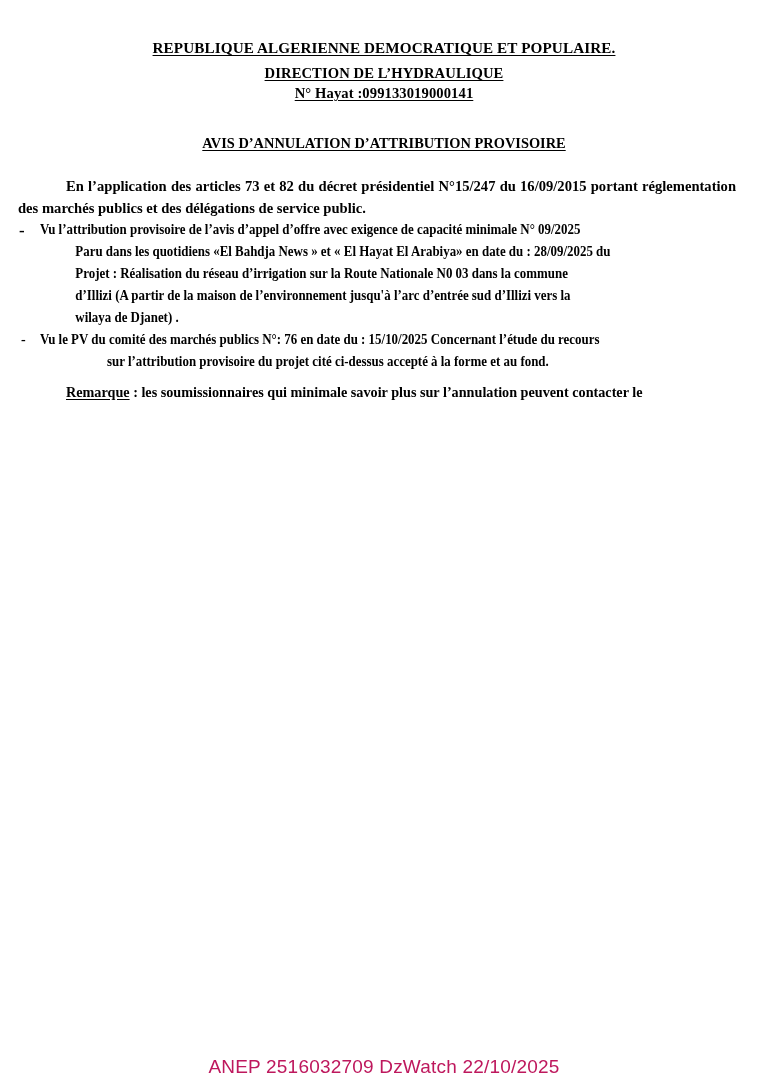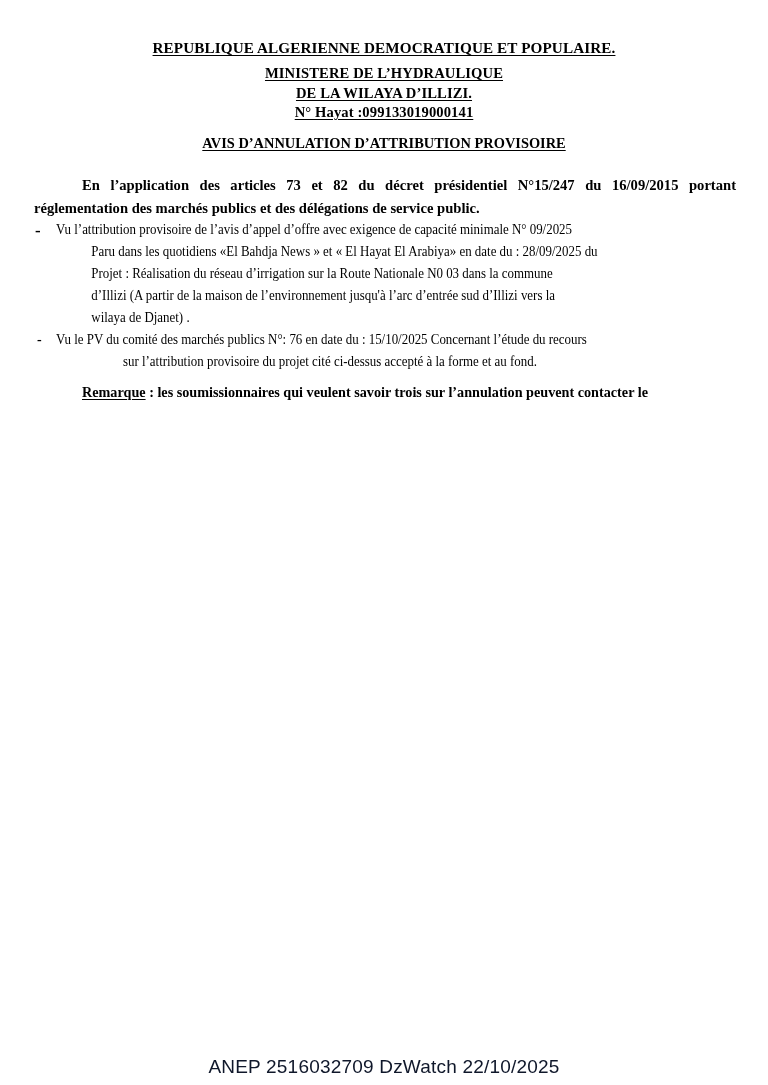--- a/index.html
+++ b/index.html
@@ -45,33 +45,33 @@
   .hl-2 { font-size: 14.6px; }
   .hl-3 { font-size: 14.6px; }
   .hl-4 { font-size: 14.6px; }
   .hl-5 { font-size: 14.6px; margin-bottom: 0; }
 
   
   .doc-title {
     text-align: center;
     font-weight: bold;
     font-size: 14.4px;
-    margin-top: 16px;
+    margin-top: 36px;
     margin-bottom: 0;
     line-height: 1.0;
   }
   .doc-title span.u {
     text-decoration: underline;
     text-underline-offset: 2px;
   }
 
   
   .body-area {
     margin-top: 24px;
-    padding-left: 34px;
+    padding-left: 18px;
     padding-right: 32px;
   }
 
   p.para {
     margin: 0;
     font-size: 14.6px;
     font-weight: bold;
     line-height: 1.52;
     text-align: justify;
     text-justify: inter-word;
@@ -105,21 +105,21 @@
     font-weight: bold;
     font-size: 14.6px;
     line-height: 1.58;
   }
   .dash.thick { font-size: 17px; top: -1px; left: 1px; }
   .dash.thin  { font-size: 14px; left: 3px; }
 
   .bullet-body {
     padding-left: 22px;
     font-size: 13.9px;
-    font-weight: normal;
+    font-weight: bold;
     line-height: 1.58;
   }
   .bullet-body .ln {
     display: block;
     white-space: nowrap;
   }
   .bullet-body .ln.ind {
     padding-left: 38px;
   }
 
@@ -170,22 +170,21 @@
     letter-spacing: 0.2px;
   }
 </style>
 </head>
 <body>
 
 <div class="page" style="background: rgb(255, 255, 255); color: rgb(0, 0, 0);">
 
   <div class="header">
     <div class="header-line hl-1"><span class="u">REPUBLIQUE ALGERIENNE DEMOCRATIQUE ET POPULAIRE.</span></div>
-    <div class="header-line hl-3"><span class="u">MINISTERE DE L’HYDRAULIQUE </span></div>
-    <div class="header-line hl-4"><span class="u">DE LA WILAYA D’ILLIZI.</span></div>
+    <div class="header-line hl-3"><span class="u">DIRECTION DE L’HYDRAULIQUE </span></div>
     <div class="header-line hl-5"><span class="u">N° Hayat :099133019000141</span></div>
   </div>
 
   <div class="doc-title"><span class="u">AVIS D’ANNULATION D’ATTRIBUTION PROVISOIRE </span></div>
 
   <div class="body-area">
 
     <p class="para">En l’application des articles 73 et 82 du décret présidentiel N°15/247 du 16/09/2015 portant réglementation des marchés publics et des délégations de service public.</p>
 
     <ul class="bullets">
@@ -205,21 +204,21 @@
         <span class="dash thin">-</span>
         <div class="bullet-body">
           <span class="ln narrow">Vu le PV du comité des marchés publics N°: 76 en date du : 15/10/2025 Concernant l’étude du recours</span>
           <span class="ln ind narrow">sur l’attribution provisoire du projet cité ci-dessus accepté à la forme et au fond.</span>
         </div>
       </li>
 
     </ul>
 
 
-    <p class="remark"><span class="u">Remarque</span><span> : les soumissionnaires qui veulent savoir trois sur l’annulation   peuvent contacter le</span></p>
+    <p class="remark"><span class="u">Remarque</span><span> : les soumissionnaires qui minimale savoir plus sur l’annulation   peuvent contacter le</span></p>
 
   </div>
 
-  <div class="footer" style="color: #0f172a;">
+  <div class="footer" style="color: #be185d;">
     <span>ANEP 2516032709 DzWatch 22/10/2025</span>
   </div>
 
 </div>
 
 </body></html>

